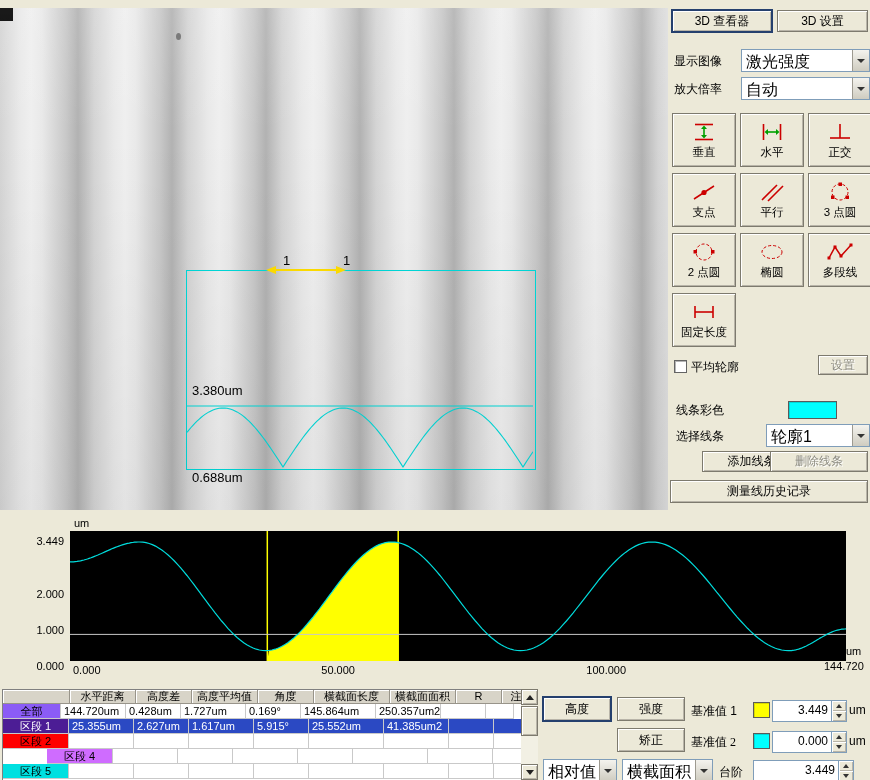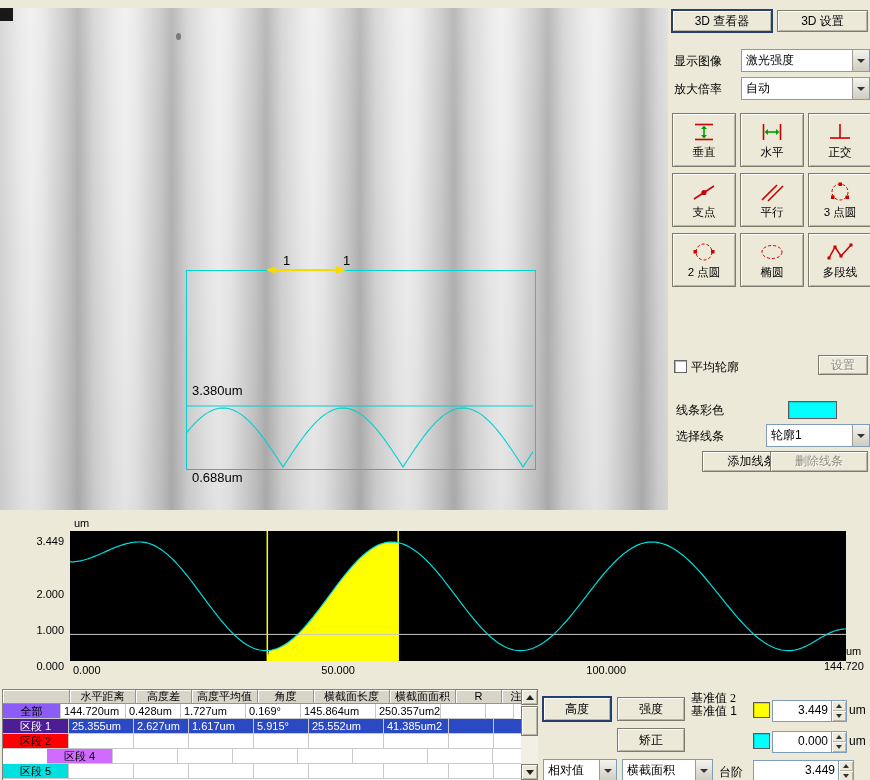--- a/index.html
+++ b/index.html
@@ -18,21 +18,21 @@
        grid-template-columns:repeat(3,64px);grid-auto-rows:54px;gap:6px 4px;}
   .tool-btn{background:#ece9d8;border:1px solid #7d7a6e;
        box-shadow:inset 1px 1px 0 #fff, inset -1px -1px 0 #b8b4a8;
        display:flex;flex-direction:column;align-items:center;justify-content:center;gap:2px;
        font-size:11.5px;cursor:pointer;overflow:hidden;}
   .tool-btn.selected{background:#c9ddf5;border:1px solid #316ac5;
        box-shadow:inset 0 0 0 1px #9dc0ea;}
   .tool-label{white-space:nowrap;}
   
   .combo{position:absolute;background:#fff;border:1px solid #7f9db9;display:flex;align-items:stretch;}
-  .combo-text{flex:1;padding:2px 4px;white-space:nowrap;overflow:hidden;font-size:12px;}
+  .combo-text{flex:1;padding:2px 4px;white-space:nowrap;overflow:hidden;font-size:16px;}
   .combo-btn{width:16px;background:linear-gradient(#f4f3ee,#cfccc0);border-left:1px solid #9d9a90;
        display:flex;align-items:center;justify-content:center;cursor:pointer;}
   .arr-down{width:0;height:0;border-left:4px solid transparent;border-right:4px solid transparent;border-top:4px solid #333;}
   
   .spin{position:absolute;background:#fff;border:1px solid #7f9db9;display:flex;align-items:stretch;}
   .spin-text{flex:1;text-align:right;padding:2px 3px;font-size:12px;overflow:hidden;}
   .spin-btns{width:14px;display:flex;flex-direction:column;border-left:1px solid #7f9db9;}
   .spin-b{flex:1;background:#ece9d8;display:flex;align-items:center;justify-content:center;
        box-shadow:inset 1px 1px 0 #fff, inset -1px -1px 0 #b8b4a8;cursor:pointer;}
   .arr-up-xs{width:0;height:0;border-left:3px solid transparent;border-right:3px solid transparent;border-bottom:4px solid #333;}
@@ -187,39 +187,48 @@
       <div class="tool-btn">
         <svg class="tool-icon" width="28" height="22" viewBox="0 0 28 22">
           <polyline points="3,17 9,6 15,15 25,4" fill="none" stroke="#cc0000" stroke-width="1.5"></polyline>
           <rect x="1.5" y="15.5" width="3" height="3" fill="#cc0000"></rect>
           <rect x="7.5" y="4.5" width="3" height="3" fill="#cc0000"></rect>
           <rect x="13.5" y="13.5" width="3" height="3" fill="#cc0000"></rect>
           <rect x="23.5" y="2.5" width="3" height="3" fill="#cc0000"></rect>
         </svg>
         <span class="tool-label">多段线</span>
       </div>
+      <div class="tool-btn">
+        <svg class="tool-icon" width="28" height="22" viewBox="0 0 28 22">
+          <line x1="5" y1="11" x2="23" y2="11" stroke="#cc0000" stroke-width="1.6"></line>
+          <line x1="5" y1="5" x2="5" y2="17" stroke="#cc0000" stroke-width="1.6"></line>
+          <line x1="23" y1="5" x2="23" y2="17" stroke="#cc0000" stroke-width="1.6"></line>
+        </svg>
+        <span class="tool-label">固定长度</span>
+      </div>
     </div>
 
   <span class="checkbox" style="left:674px;top:360px;"></span>
   <span class="lbl" style="left:691px;top:359px;">平均轮廓</span>
   <button class="btn disabled" style="left:818px;top:355px;width:50px;height:20px;">设置</button>
 
   <span class="lbl" style="left:676px;top:402px;">线条彩色</span>
   <span class="swatch" style="left: 788px; top: 401px; width: 47px; height: 16px; background: rgb(0, 255, 255);"></span>
 
   <span class="lbl" style="left:676px;top:428px;">选择线条</span>
   <div class="combo" style="left:766px;top:424px;width:102px;height:21px;">
     <span class="combo-text">轮廓1</span>
     <span class="combo-btn">
         <span class="arr-down"></span>
       </span>
   </div>
 
   <button class="btn" style="left:670px;top:451px;width:99px;height:21px;margin-left:32px;">添加线条</button>
   <button class="btn disabled" style="left:770px;top:451px;width:98px;height:21px;">删除线条</button>
+  <button class="btn" style="left:670px;top:480px;width:198px;height:23px;">测量线历史记录</button>
 
   <span class="tick" style="left:74px;top:517px;">um</span>
   <div id="plot">
     <svg id="chart-svg" width="776" height="130">
         <path d="M197.3,130L198.9,119.5L202.0,119.0L205.2,118.2L208.3,117.0L211.5,115.5L214.6,113.8L217.8,111.7L220.9,109.3L224.1,106.7L227.2,103.8L230.4,100.6L233.5,97.3L236.7,93.7L239.8,90.0L243.0,86.1L246.1,82.1L249.3,78.0L252.4,73.8L255.6,69.6L258.7,65.3L261.9,61.1L265.0,56.8L268.2,52.6L271.3,48.5L274.5,44.5L277.6,40.7L280.8,36.9L283.9,33.4L287.1,30.0L290.2,26.9L293.4,24.0L296.5,21.4L299.7,19.0L302.8,16.9L306.0,15.1L309.1,13.6L312.3,12.5L315.4,11.6L318.6,11.1L321.7,11.0L321.7,11.0L324.9,11.1L328.2,11.6L328.2,130Z" fill="#ffff00"></path>
         <line x1="197.3" y1="0" x2="197.3" y2="130" stroke="#ffff00" stroke-width="1.5"></line>
         <line x1="328.2" y1="0" x2="328.2" y2="130" stroke="#ffff00" stroke-width="1.5"></line>
         <line x1="0" y1="103.4" x2="776" y2="103.4" stroke="#c8c8c8" stroke-width="1"></line>
         <path d="M0.0,30.9L1.7,30.8L3.5,30.8L5.2,30.6L7.0,30.4L8.7,30.1L10.5,29.8L12.2,29.4L13.9,29.0L15.7,28.5L17.4,28.0L19.2,27.4L20.9,26.8L22.7,26.1L24.4,25.4L26.1,24.7L27.9,24.0L29.6,23.2L31.4,22.5L33.1,21.7L34.9,20.9L36.6,20.1L38.3,19.4L40.1,18.6L41.8,17.8L43.6,17.1L45.3,16.4L47.1,15.7L48.8,15.1L50.5,14.5L52.3,13.9L54.0,13.4L55.8,12.9L57.5,12.4L59.3,12.1L61.0,11.7L62.7,11.5L64.5,11.2L66.2,11.1L68.0,11.0L69.7,11.0L69.7,11.0L72.9,11.1L76.0,11.6L79.2,12.5L82.3,13.6L85.5,15.1L88.6,16.9L91.8,19.0L94.9,21.4L98.1,24.0L101.2,26.9L104.4,30.0L107.5,33.4L110.7,36.9L113.8,40.7L117.0,44.5L120.1,48.5L123.3,52.6L126.4,56.8L129.6,61.1L132.7,65.3L135.9,69.6L139.0,73.8L142.2,78.0L145.3,82.1L148.5,86.1L151.6,90.0L154.8,93.7L157.9,97.3L161.1,100.6L164.2,103.8L167.4,106.7L170.5,109.3L173.7,111.7L176.8,113.8L180.0,115.5L183.1,117.0L186.3,118.2L189.4,119.0L192.6,119.5L195.7,119.7L195.7,119.7L198.9,119.5L202.0,119.0L205.2,118.2L208.3,117.0L211.5,115.5L214.6,113.8L217.8,111.7L220.9,109.3L224.1,106.7L227.2,103.8L230.4,100.6L233.5,97.3L236.7,93.7L239.8,90.0L243.0,86.1L246.1,82.1L249.3,78.0L252.4,73.8L255.6,69.6L258.7,65.3L261.9,61.1L265.0,56.8L268.2,52.6L271.3,48.5L274.5,44.5L277.6,40.7L280.8,36.9L283.9,33.4L287.1,30.0L290.2,26.9L293.4,24.0L296.5,21.4L299.7,19.0L302.8,16.9L306.0,15.1L309.1,13.6L312.3,12.5L315.4,11.6L318.6,11.1L321.7,11.0L321.7,11.0L324.9,11.1L328.2,11.6L331.4,12.5L334.6,13.6L337.8,15.1L341.0,16.9L344.2,19.0L347.5,21.4L350.7,24.0L353.9,26.9L357.1,30.0L360.3,33.4L363.5,36.9L366.8,40.7L370.0,44.5L373.2,48.5L376.4,52.6L379.6,56.8L382.9,61.1L386.1,65.3L389.3,69.6L392.5,73.8L395.7,78.0L398.9,82.1L402.2,86.1L405.4,90.0L408.6,93.7L411.8,97.3L415.0,100.6L418.2,103.8L421.5,106.7L424.7,109.3L427.9,111.7L431.1,113.8L434.3,115.5L437.5,117.0L440.8,118.2L444.0,119.0L447.2,119.5L450.4,119.7L450.4,119.7L453.7,119.5L457.0,119.0L460.3,118.2L463.6,117.0L466.8,115.5L470.1,113.8L473.4,111.7L476.7,109.3L480.0,106.7L483.3,103.8L486.5,100.6L489.8,97.3L493.1,93.7L496.4,90.0L499.7,86.1L503.0,82.1L506.2,78.0L509.5,73.8L512.8,69.6L516.1,65.3L519.4,61.1L522.7,56.8L526.0,52.6L529.2,48.5L532.5,44.5L535.8,40.7L539.1,36.9L542.4,33.4L545.7,30.0L548.9,26.9L552.2,24.0L555.5,21.4L558.8,19.0L562.1,16.9L565.4,15.1L568.6,13.6L571.9,12.5L575.2,11.6L578.5,11.1L581.8,11.0L581.8,11.0L585.2,11.1L588.6,11.6L592.0,12.5L595.5,13.6L598.9,15.1L602.3,16.9L605.7,19.0L609.1,21.4L612.6,24.0L616.0,26.9L619.4,30.0L622.8,33.4L626.2,36.9L629.6,40.7L633.1,44.5L636.5,48.5L639.9,52.6L643.3,56.8L646.7,61.1L650.2,65.3L653.6,69.6L657.0,73.8L660.4,78.0L663.8,82.1L667.2,86.1L670.7,90.0L674.1,93.7L677.5,97.3L680.9,100.6L684.3,103.8L687.8,106.7L691.2,109.3L694.6,111.7L698.0,113.8L701.4,115.5L704.8,117.0L708.3,118.2L711.7,119.0L715.1,119.5L718.5,119.7L718.5,119.7L720.0,119.7L721.4,119.6L722.8,119.4L724.3,119.2L725.7,118.9L727.1,118.5L728.6,118.1L730.0,117.6L731.5,117.1L732.9,116.5L734.3,115.9L735.8,115.2L737.2,114.5L738.6,113.7L740.1,113.0L741.5,112.2L742.9,111.4L744.4,110.5L745.8,109.7L747.3,108.8L748.7,108.0L750.1,107.1L751.6,106.3L753.0,105.5L754.4,104.7L755.9,103.9L757.3,103.1L758.8,102.4L760.2,101.7L761.6,101.1L763.1,100.5L764.5,100.0L765.9,99.5L767.4,99.1L768.8,98.8L770.3,98.5L771.7,98.2L773.1,98.1L774.6,98.0L776.0,97.9" fill="none" stroke="#00dcdc" stroke-width="1.2"></path>
       </svg>
@@ -319,21 +328,21 @@
         </span>
         <span class="spin-b">
           <span class="arr-dn-xs"></span>
         </span>
       </span>
   </div>
   <span class="lbl" style="left:849px;top:703px;">um</span>
 
   <button class="btn" style="left:543px;top:764px;width:68px;height:24px;">设置轴</button>
   <button class="btn" style="left:617px;top:728px;width:68px;height:24px;">矫正</button>
-  <span class="lbl" style="left:691px;top:690px;font-family:Liberation Serif, serif;">基准值 2</span>
+  <span class="lbl" style="left:691px;top:734px;font-family:Liberation Serif, serif;">基准值 2</span>
   <span class="swatch" style="left: 753px; top: 733px; width: 15px; height: 14px; background: rgb(0, 255, 255);"></span>
   <div class="spin" style="left:772px;top:731px;width:73px;height:20px;">
     <span class="spin-text">0.000</span>
     <span class="spin-btns">
         <span class="spin-b">
           <span class="arr-up-xs"></span>
         </span>
         <span class="spin-b">
           <span class="arr-dn-xs"></span>
         </span>

